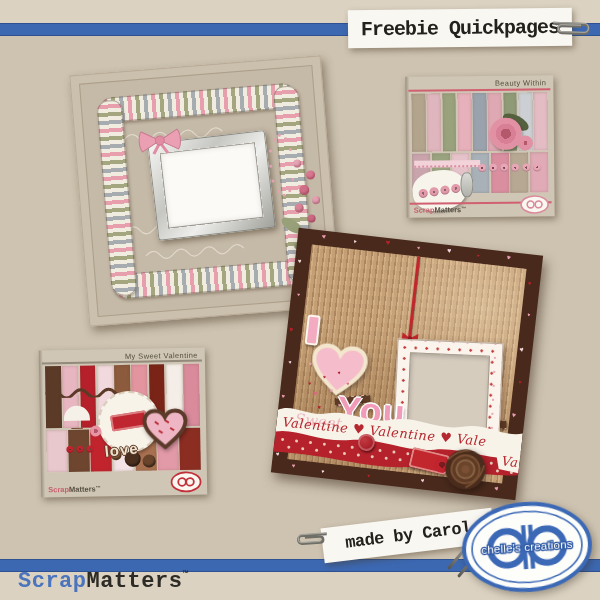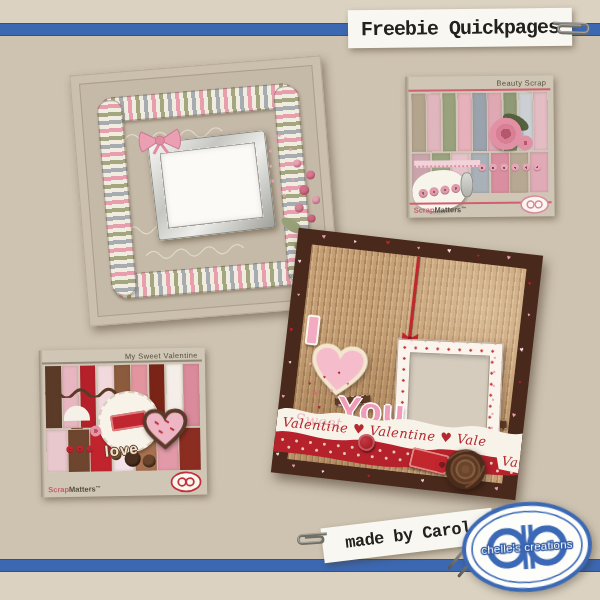--- a/index.html
+++ b/index.html
@@ -359,21 +359,21 @@
           </g>
         <text class="script" x="146" y="66" font-size="14" opacity=".55">Sweet</text>
         <path d="M222,50 L246,45 L246,66 L226,64 Z" fill="#f8f3e9"></path>
         <text class="banner-text" x="228" y="60" font-size="11">Va</text>
       </svg>
     </div>
   </div>
 
   <div id="preview-bw" class="preview">
     <div class="spine"></div>
-    <div class="ptitle">Beauty Scrap</div>
+    <div class="ptitle">Beauty Within</div>
     <div class="hline" style="top:13px;background:#d06070;"></div>
     <div class="paper-row" style="left:6px;right:6px;top:17px;height:58px;">
         <div class="paper-col" style="background: rgb(179, 164, 142);"></div>
         <div class="paper-col" style="background: rgb(224, 182, 190);"></div>
         <div class="paper-col" style="background: rgb(153, 162, 125);"></div>
         <div class="paper-col" style="background: rgb(231, 177, 187);"></div>
         <div class="paper-col" style="background: rgb(154, 163, 173);"></div>
         <div class="paper-col" style="background: rgb(223, 169, 180);"></div>
         <div class="paper-col" style="background: rgb(143, 154, 119);"></div>
         <div class="paper-col" style="background: rgb(204, 208, 212);"></div>
@@ -486,13 +486,16 @@
   <svg id="logo" viewBox="0 0 134 94">
     <ellipse cx="67" cy="47" rx="63" ry="43" fill="#fdfdfa" stroke="#3c69b6" stroke-width="4"></ellipse>
     <ellipse cx="67" cy="47" rx="55" ry="35.5" fill="none" stroke="#3c69b6" stroke-width="1.6"></ellipse>
     <circle cx="47" cy="47" r="17" fill="none" stroke="#3c69b6" stroke-width="6.5"></circle>
     <circle cx="87" cy="47" r="17" fill="none" stroke="#3c69b6" stroke-width="6.5"></circle>
     <rect x="62.5" y="25" width="4.2" height="44" fill="#3c69b6"></rect>
     <rect x="69.5" y="25" width="4.2" height="44" fill="#3c69b6"></rect>
     <text x="67" y="51" text-anchor="middle" fill="#ffffff" stroke="#2f5aa5" stroke-width="2.6">chelle's creations</text>
   </svg>
 
+  <div id="brand">
+    <span class="blue">Scrap</span><span>Matters</span><span class="tm">™</span>
+  </div>
 </div>
 
 </body></html>

